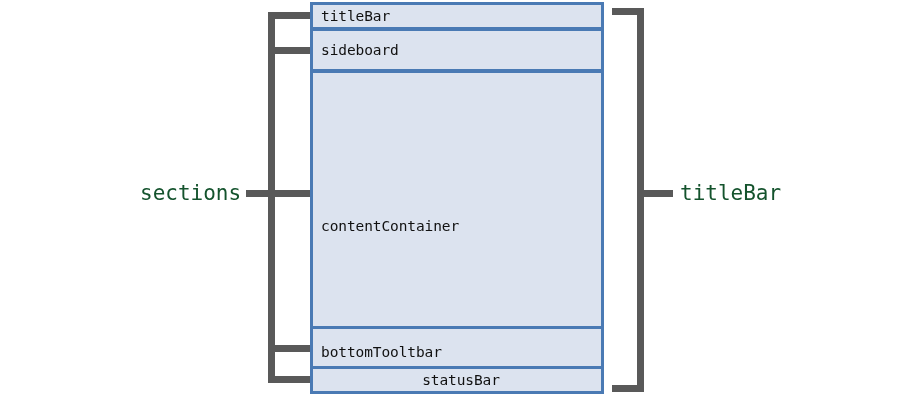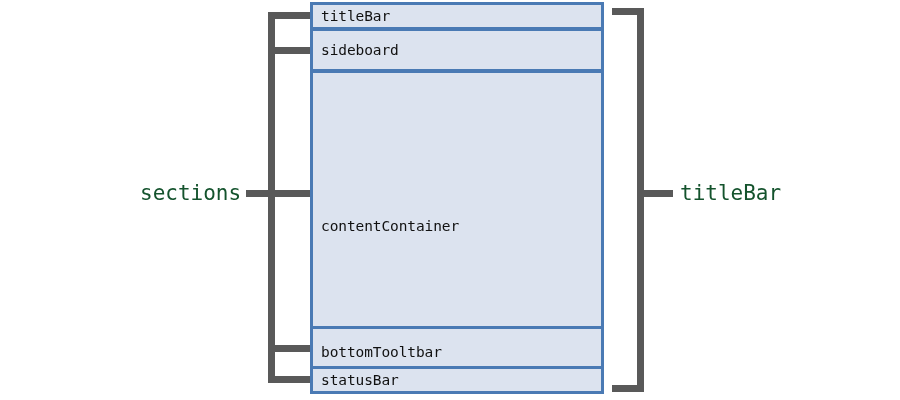--- a/index.html
+++ b/index.html
@@ -39,21 +39,21 @@
   }
   .section-box .section-label {
     padding-left: 8px;
     white-space: nowrap;
     letter-spacing: -0.1px;
   }
   .sb-title    { top: 0px;   height: 28px; }
   .sb-toptool  { top: 26px;  height: 44px; }
   .sb-content  { top: 68px;  height: 312px; }
   .sb-bottom   { top: 324px; height: 52px; }
-  .sb-status   { top: 364px; height: 28px; }
+  .sb-status   { top: 364px; height: 28px; justify-content: center; }
 
   
   .sb-content .section-label { align-self: center; }
 
   
   .bar {
     position: absolute;
     background: #595959;
   }
 

